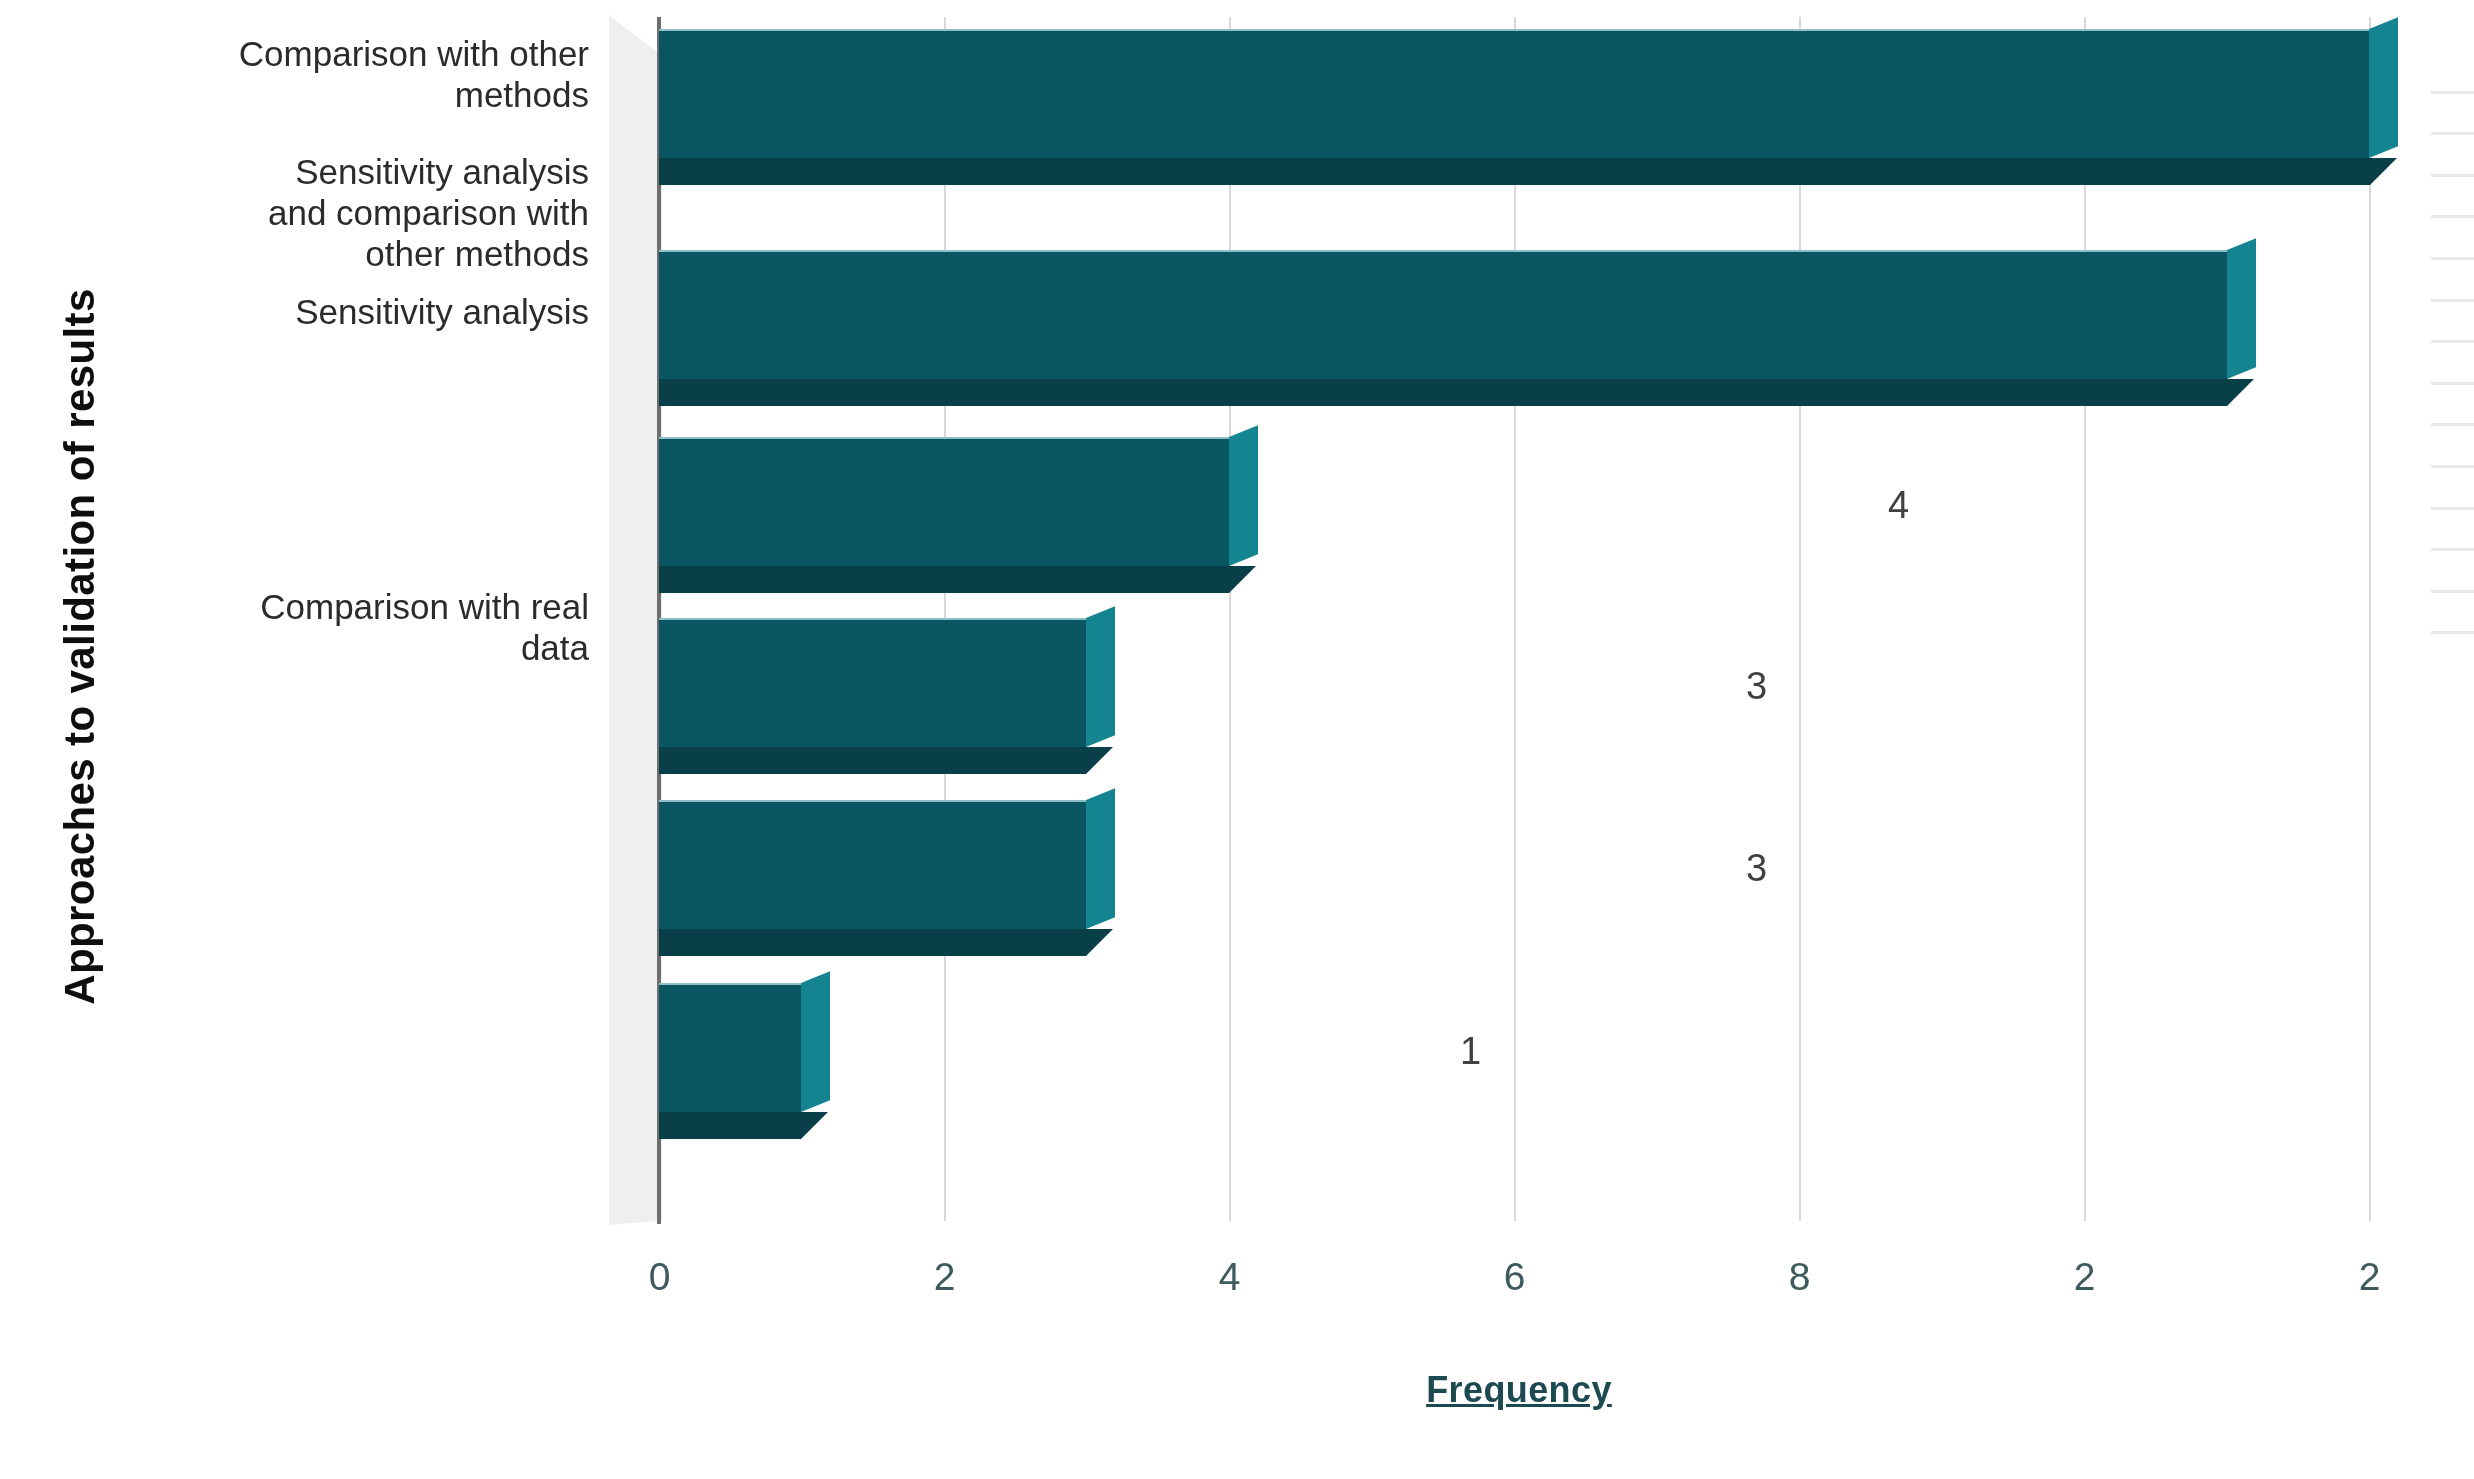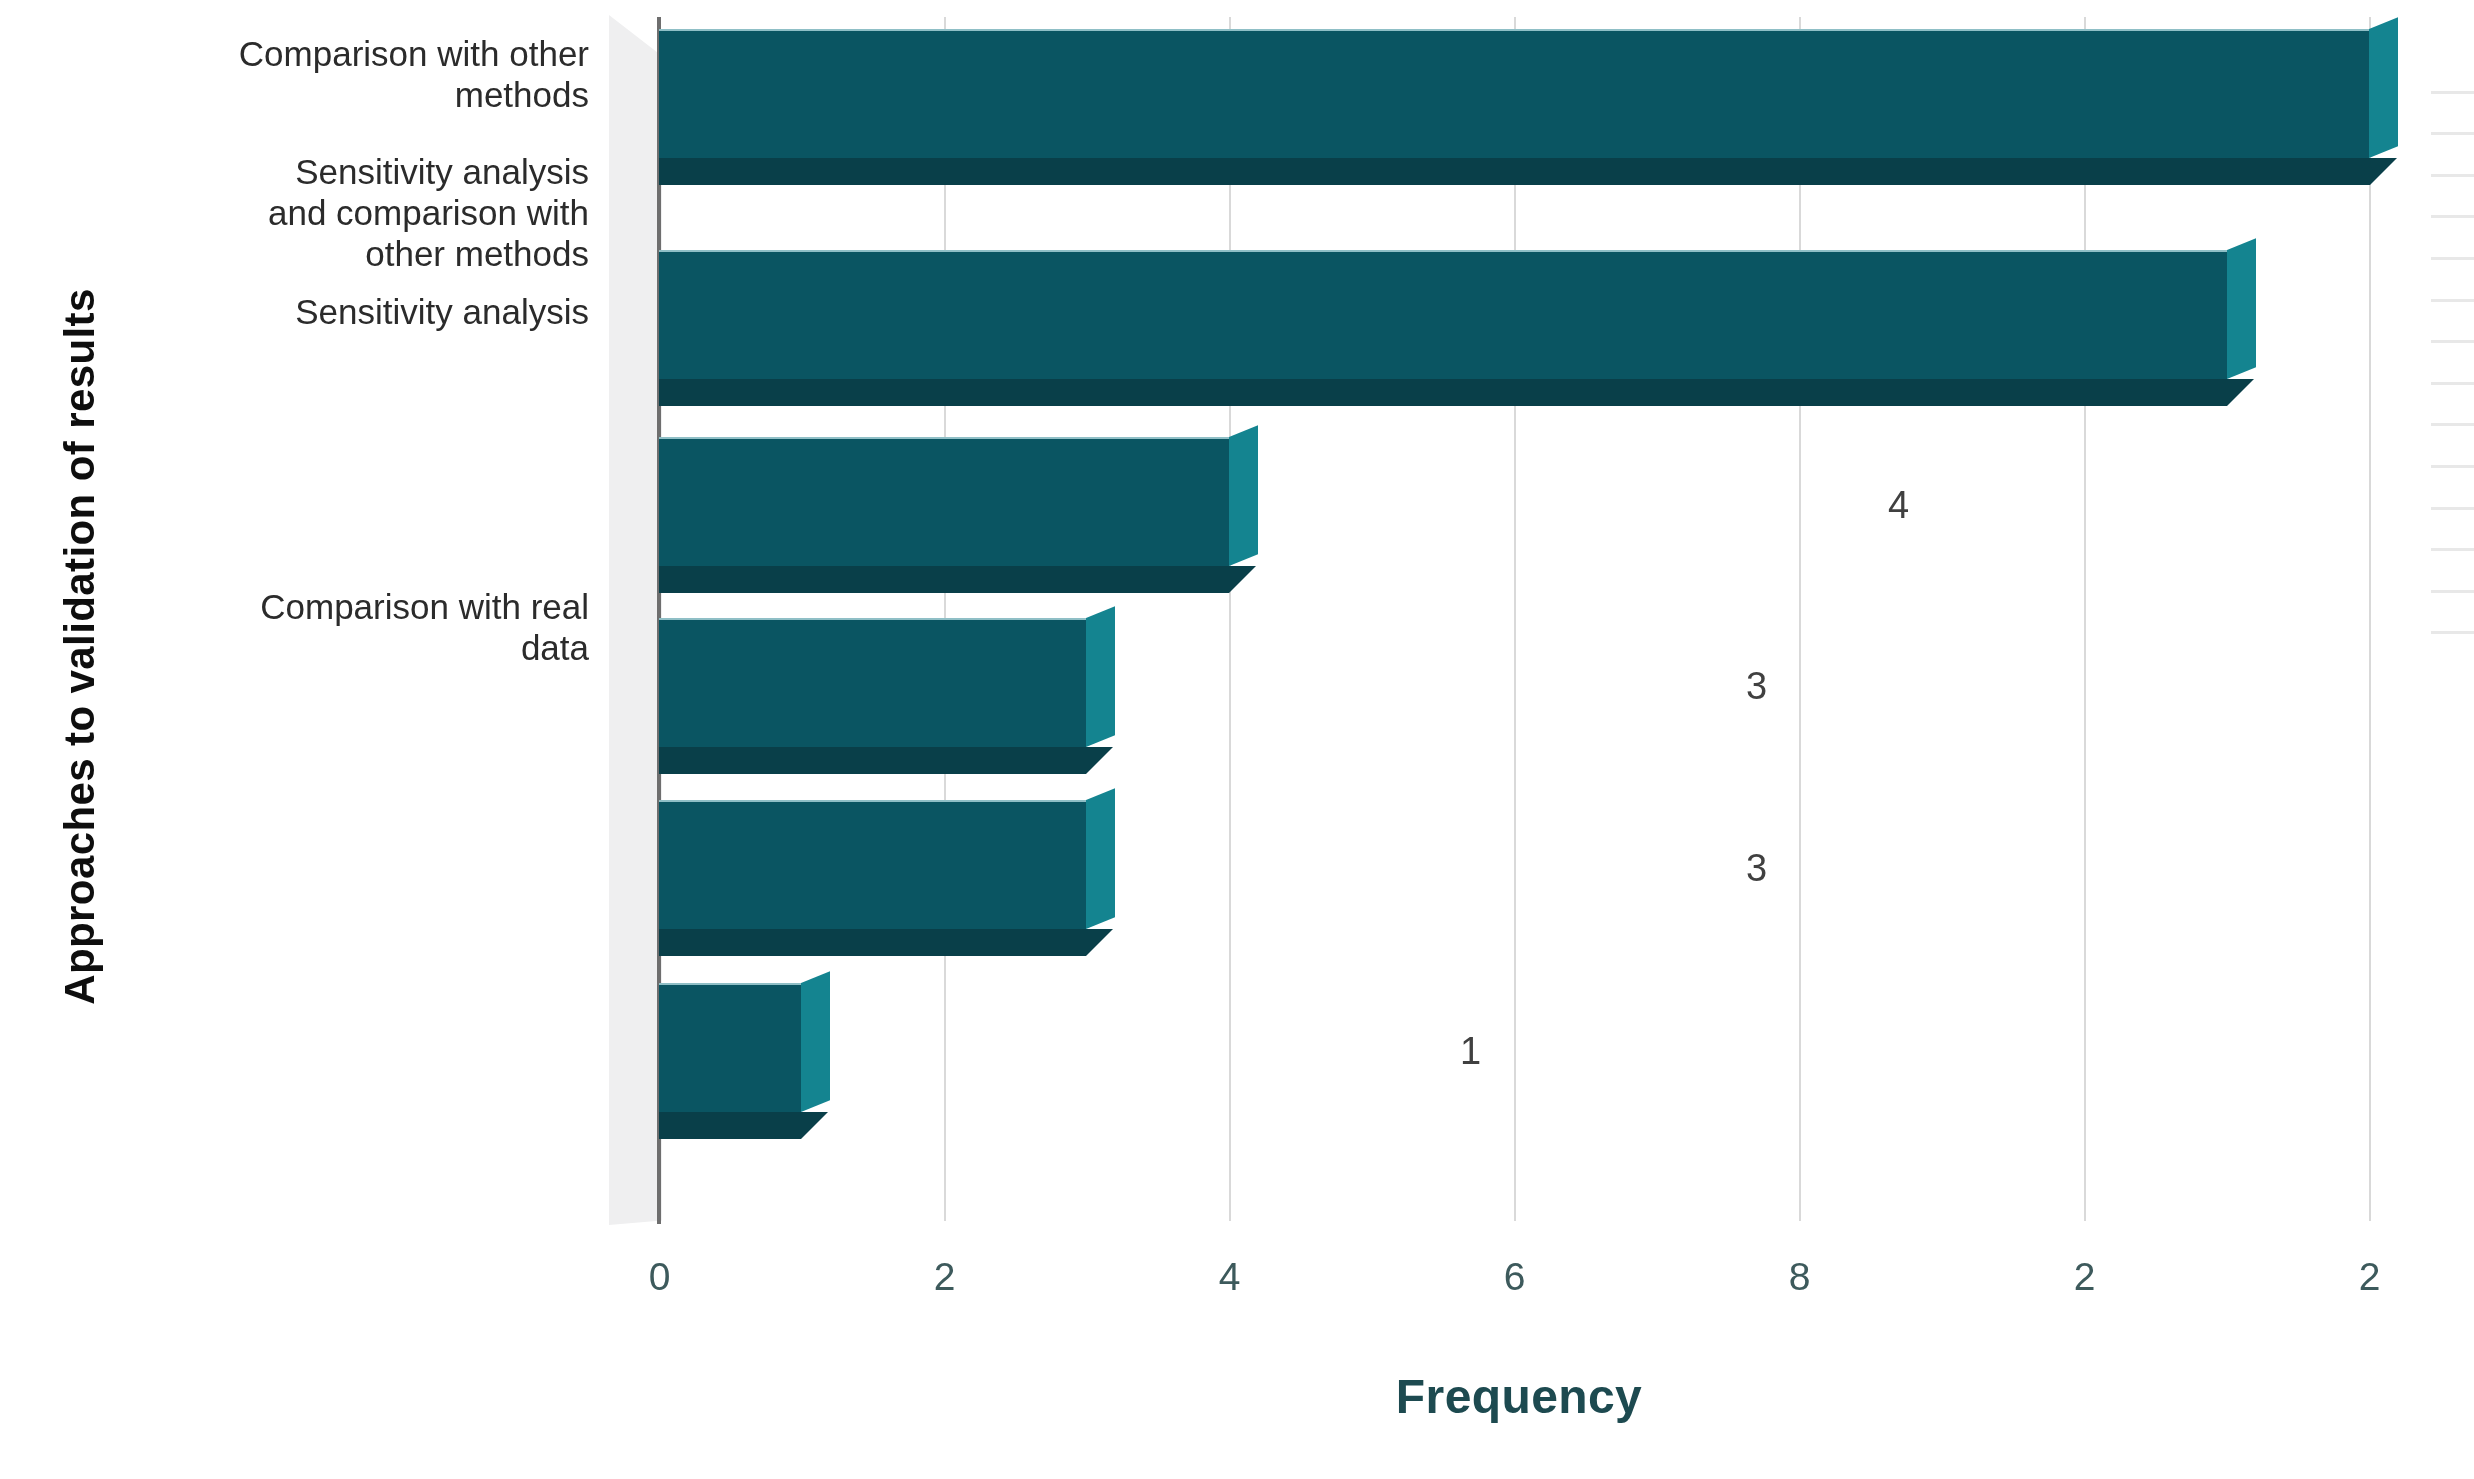--- a/index.html
+++ b/index.html
@@ -60,22 +60,23 @@
     position:absolute;font-size:38px;color:#404040;white-space:nowrap;
   }
 
   
   .xtick{
     position:absolute;top:1255px;font-size:39px;color:#3d5a5c;
     text-align:center;width:121px;
   }
   #xlabel{
     position:absolute;left:659px;top:1369px;width:1720px;
-    text-align:center;font-size:48px;font-weight:bold;color:#1d4a50;
+    text-align:center;font-size:36px;font-weight:bold;color:#1d4a50;
     letter-spacing:0.4px;
+    text-decoration:underline;
   }
 
   
   .edgedash{position:absolute;right:0;width:44px;height:3px;background:#e8e8e8;}
 </style>
 </head>
 <body>
 
 <div id="chart">
 

